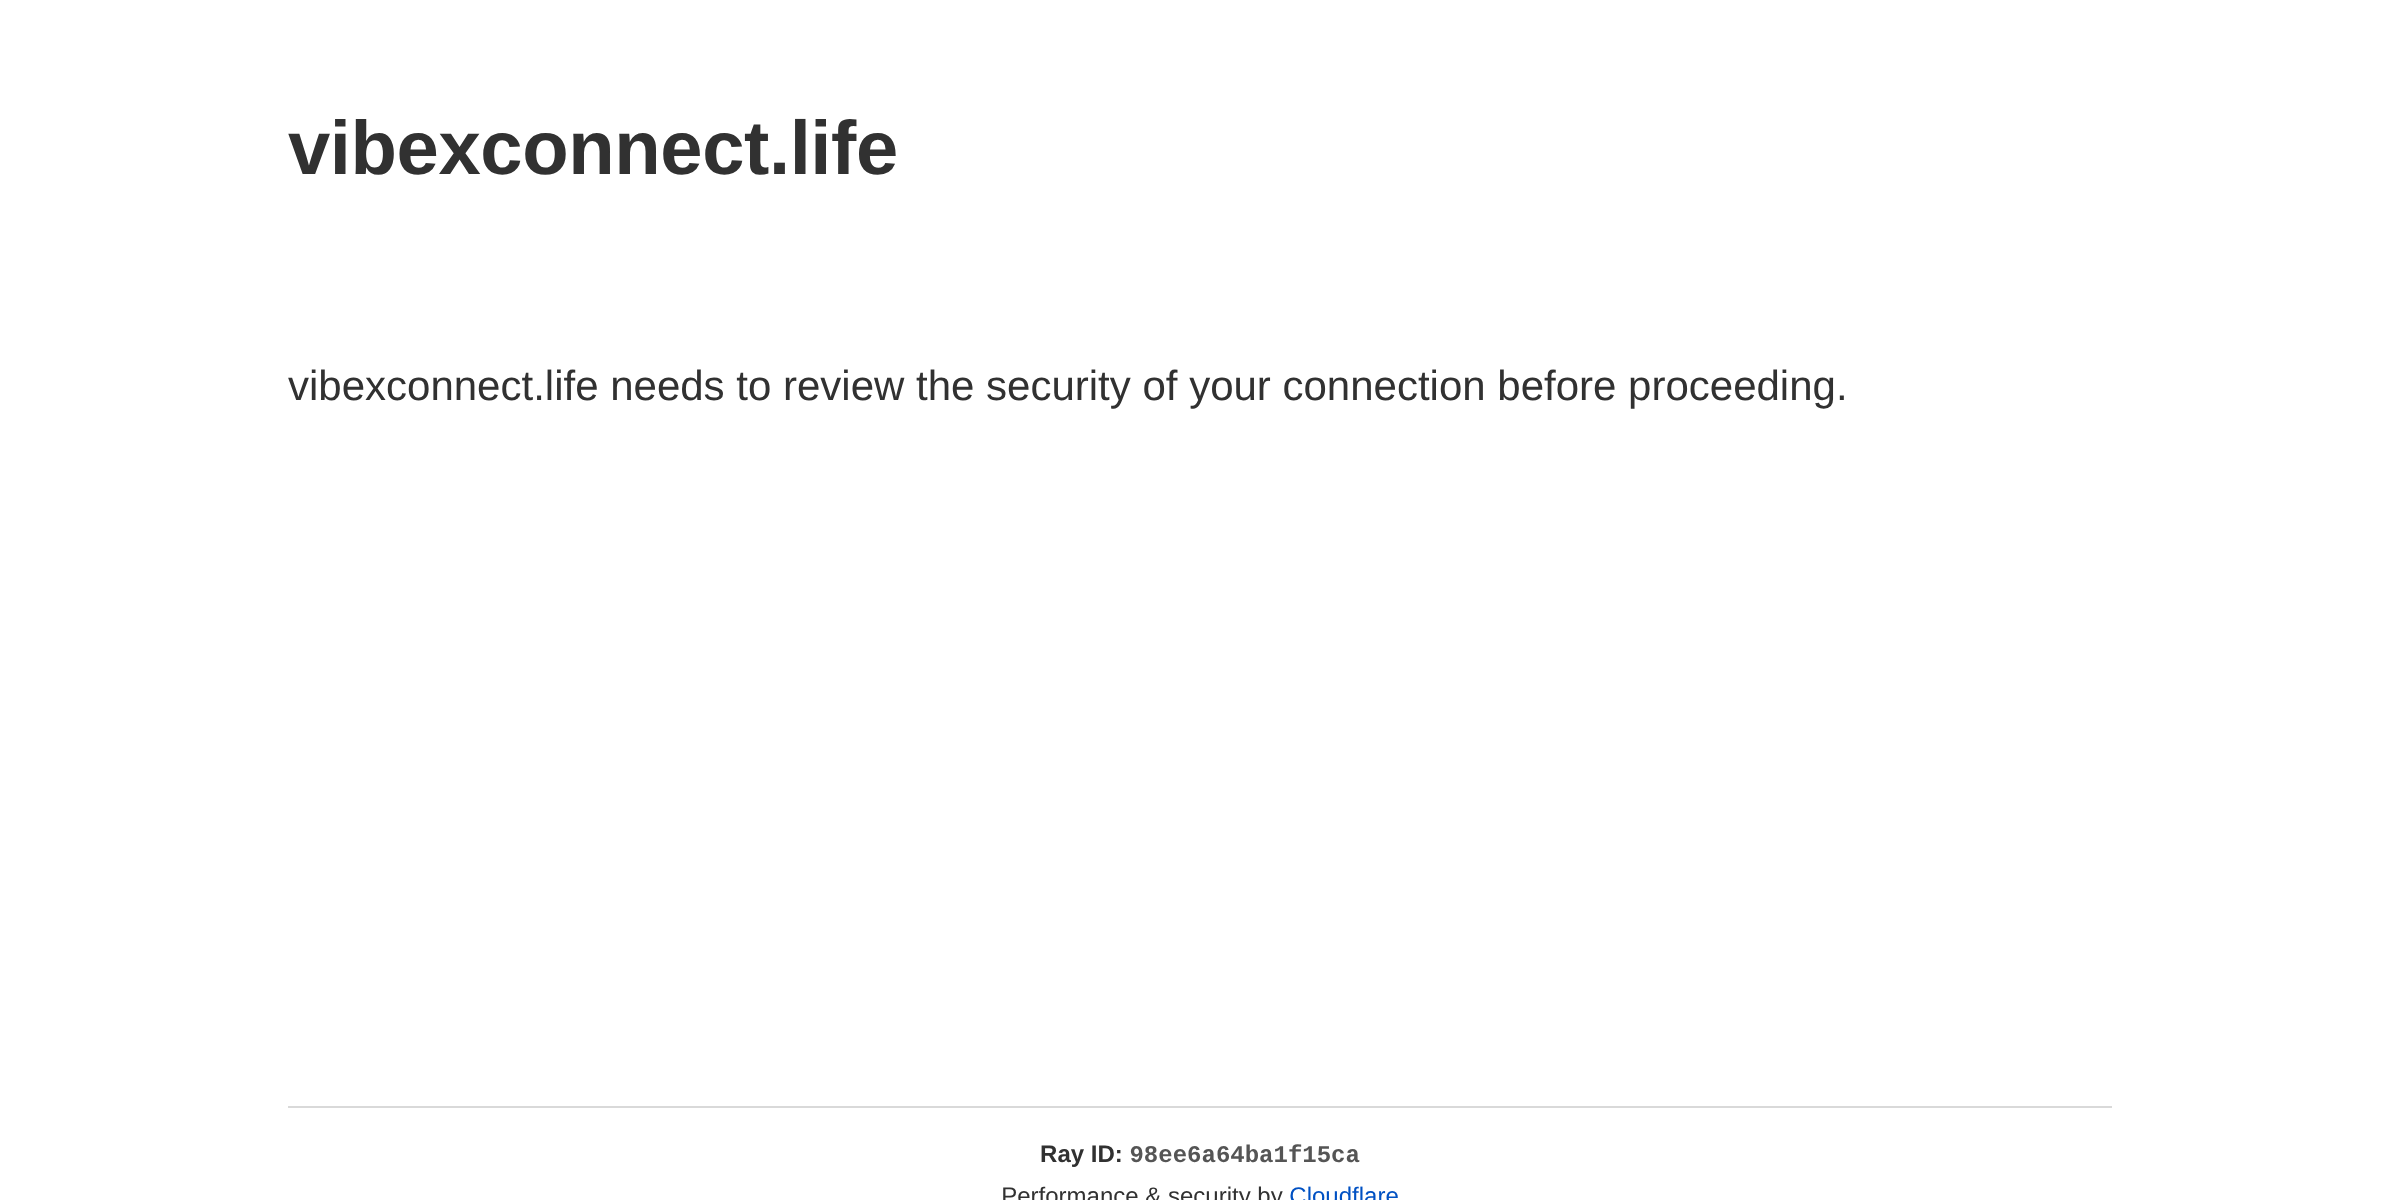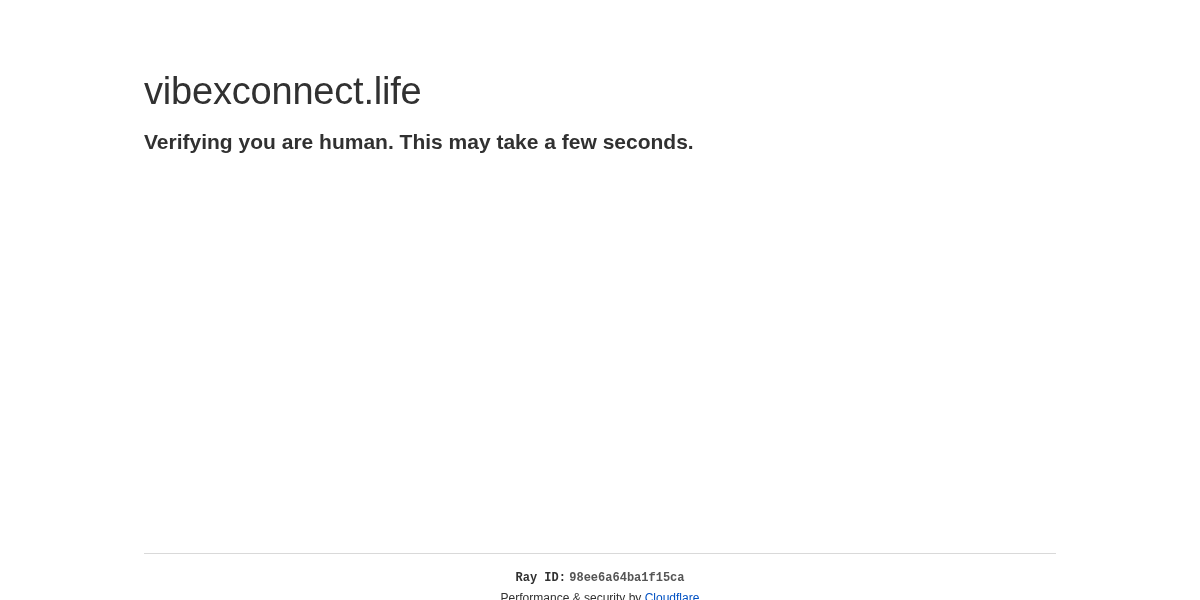--- a/index.html
+++ b/index.html
@@ -21,24 +21,24 @@
     box-sizing: border-box;
   }
   .content {
     position: absolute;
     left: 144px;
     top: 0;
     width: 912px;
   }
   .title {
     margin: 0;
-    padding-top: 68px;
+    padding-top: 52px;
     font-size: 38px;
     line-height: 46px;
-    font-weight: 400;
+    font-weight: 700;
     letter-spacing: -0.2px;
     color: #313131;
   }
   .subtitle {
     margin: 0;
     padding-top: 14px;
     font-size: 21px;
     line-height: 28px;
     font-weight: 600;
     color: #313131;
@@ -63,21 +63,20 @@
     text-align: center;
   }
   .ray-line {
     padding-top: 16px;
     font-size: 12px;
     line-height: 14px;
     color: #313131;
   }
   .ray-label {
     font-weight: 600;
-    font-family: Liberation Mono, monospace;
   }
   .ray-id {
     font-family: "Liberation Mono", monospace;
     font-size: 12px;
     color: #555555;
     font-weight: bold;
   }
   .perf-line {
     padding-top: 6px;
     font-size: 12px;
@@ -89,24 +88,24 @@
     text-decoration: none;
   }
 </style>
 </head>
 <body>
 
 <div class="page">
 
   <div class="content">
     <h1 class="title">vibexconnect.life</h1>
-    <h2 class="subtitle">Verifying you are human. This may take a few seconds.</h2>
 
     <div class="widget-slot"></div>
 
+    <p class="body-text">vibexconnect.life needs to review the security of your connection before proceeding.</p>
   </div>
 
   <div class="footer">
     <div class="ray-line">
       <span class="ray-label">Ray ID:</span>
       <span class="ray-id">98ee6a64ba1f15ca</span>
     </div>
     <div class="perf-line">
       <span>Performance &amp; security by </span><a class="perf-link" href="#">Cloudflare</a>
     </div>

